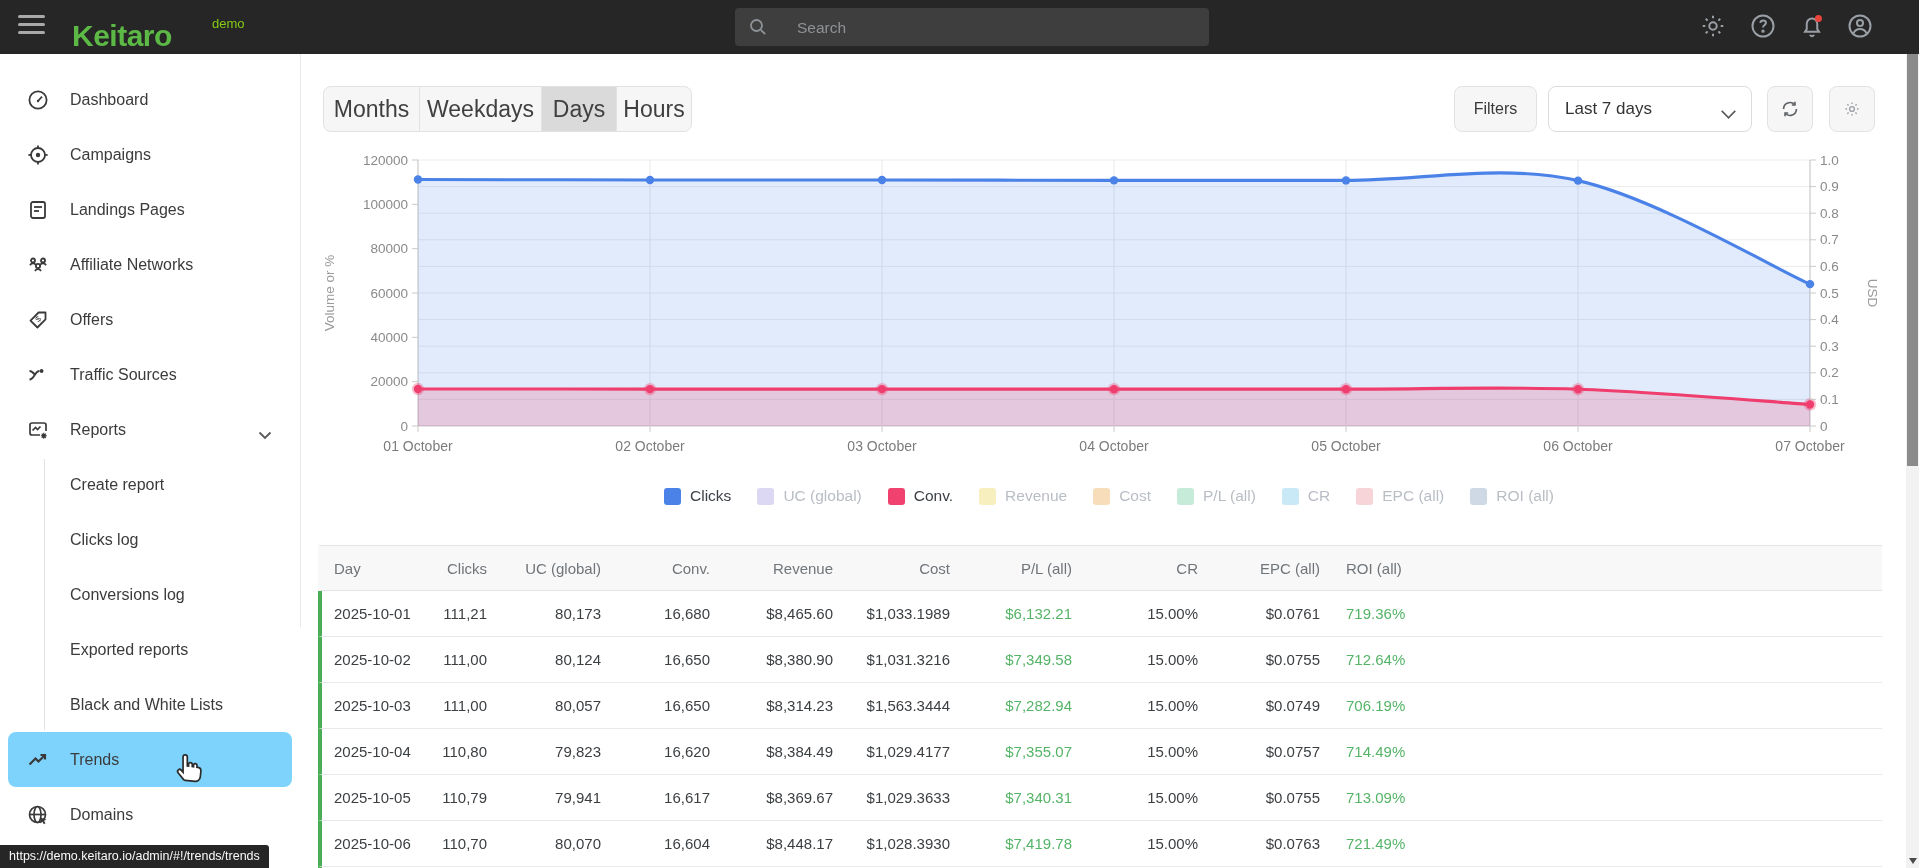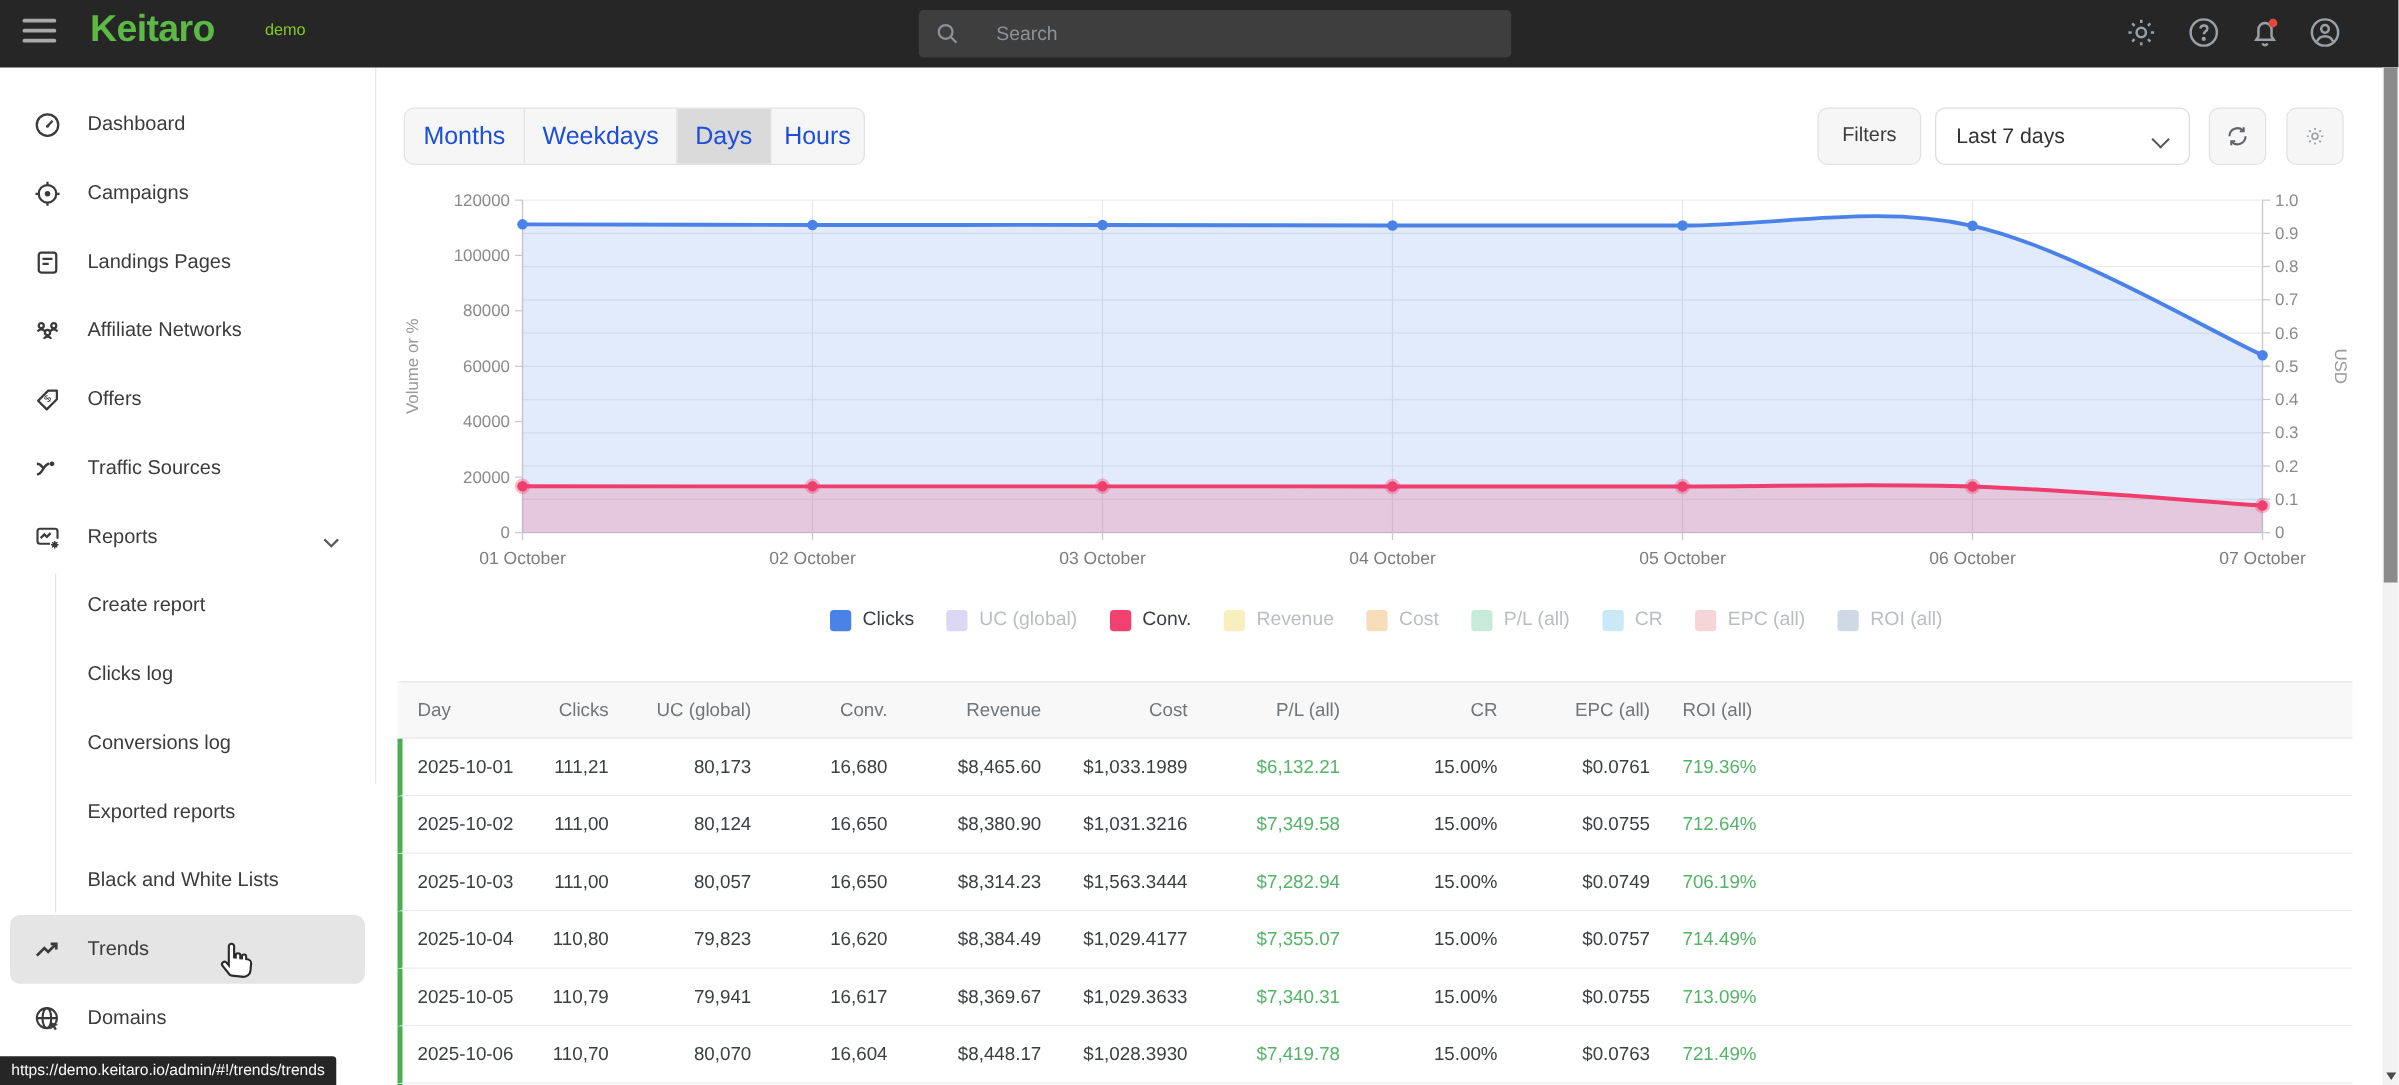--- a/index.html
+++ b/index.html
@@ -3,48 +3,48 @@
 <meta charset="utf-8">
 <style>
   html,body{margin:0;padding:0;background:#fff;}
   .screen{position:relative;width:1919px;height:868px;overflow:hidden;background:#fff;
     font-family:"Liberation Sans",sans-serif;color:#3b3f42;}
 
   
   .topbar{position:absolute;left:0;top:0;width:1919px;height:54px;background:#262626;z-index:30;}
   .hamburger{position:absolute;left:18px;top:15px;width:28px;height:24px;cursor:pointer;}
   .hamburger span{display:block;width:27px;height:3px;background:#a9a9a9;border-radius:2px;margin-bottom:5px;}
-  .logo{position:absolute;left:72px;top:7px;font-size:30px;font-weight:800;letter-spacing:-0.5px;color:#5cb946;}
+  .logo{position:absolute;left:72px;top:19px;font-size:30px;font-weight:800;letter-spacing:-0.5px;color:#5cb946;}
   .env{position:absolute;left:212px;top:16px;font-size:13px;color:#84cc16;}
   .search-wrap{position:absolute;left:735px;top:8px;width:474px;height:38px;background:#3e3e3e;border-radius:4px;}
   .search-wrap svg{position:absolute;left:13px;top:9px;}
   .search-input{position:absolute;left:60px;top:0;width:420px;height:38px;background:transparent;border:none;outline:none;
     color:#ddd;font-size:15.5px;font-family:"Liberation Sans",sans-serif;}
   .search-input::placeholder{color:#8f9296;}
   .top-icon{position:absolute;top:12px;width:30px;height:30px;cursor:pointer;}
 
   
   .sidebar{position:absolute;left:0;top:54px;width:300px;height:573px;background:#fff;border-right:1px solid #e8e8e8;z-index:10;}
   .nav{position:absolute;left:0;top:18px;width:300px;}
   .nav-item{position:relative;height:55px;display:flex;align-items:center;cursor:pointer;}
-  .nav-item.active{background:#e5e5e5;border-radius:8px;margin:0 8px;padding-left:20px;}
+  .nav-item.active{background:#7dd3fc;border-radius:8px;margin:0 8px;padding-left:20px;}
   .nav-item.active .nav-icon{left:18px;}
   .nav-icon{position:absolute;left:26px;width:24px;height:24px;}
   .nav-label{position:absolute;left:70px;font-size:16px;color:#3b3b3b;white-space:nowrap;}
   .nav-item.active .nav-label{left:62px;}
   .nav-chevron{position:absolute;left:258px;top:24px;}
   .sub-list{position:relative;}
   .sub-list::before{content:"";position:absolute;left:44px;top:2px;bottom:2px;width:1px;background:#e3e3e3;}
   .sub-item{position:relative;height:55px;display:flex;align-items:center;cursor:pointer;}
   .sub-item .nav-label{left:70px;}
 
   
   .seg-control{position:absolute;left:323px;top:86px;height:46px;display:flex;background:#f6f6f6;
     border:1px solid #e2e2e2;border-radius:8px;overflow:hidden;box-sizing:border-box;}
-  .seg{display:flex;align-items:center;justify-content:center;font-size:20px;color:#1d4ed8;cursor:pointer;
+  .seg{display:flex;align-items:center;justify-content:center;font-size:23px;color:#404040;cursor:pointer;
     border-right:1px solid #e2e2e2;padding:0 2px;box-sizing:border-box;}
   .seg:last-child{border-right:none;}
   .seg.active{background:#dadada;}
   .btn{position:absolute;top:86px;height:46px;background:#f6f6f6;border:1px solid #e2e2e2;border-radius:8px;
     box-sizing:border-box;display:flex;align-items:center;justify-content:center;font-size:16px;color:#3a3a3a;cursor:pointer;}
   .btn-filters{left:1454px;width:83px;}
   .dropdown{position:absolute;left:1548px;top:86px;width:204px;height:46px;background:#fff;border:1px solid #dcdcdc;
     border-radius:8px;box-sizing:border-box;display:flex;align-items:center;font-size:17px;color:#333;cursor:pointer;}
   .dropdown .dd-label{padding-left:16px;}
   .dd-chevron{position:absolute;right:16px;top:18px;width:11px;height:11px;border-right:2px solid #555;border-bottom:2px solid #555;

